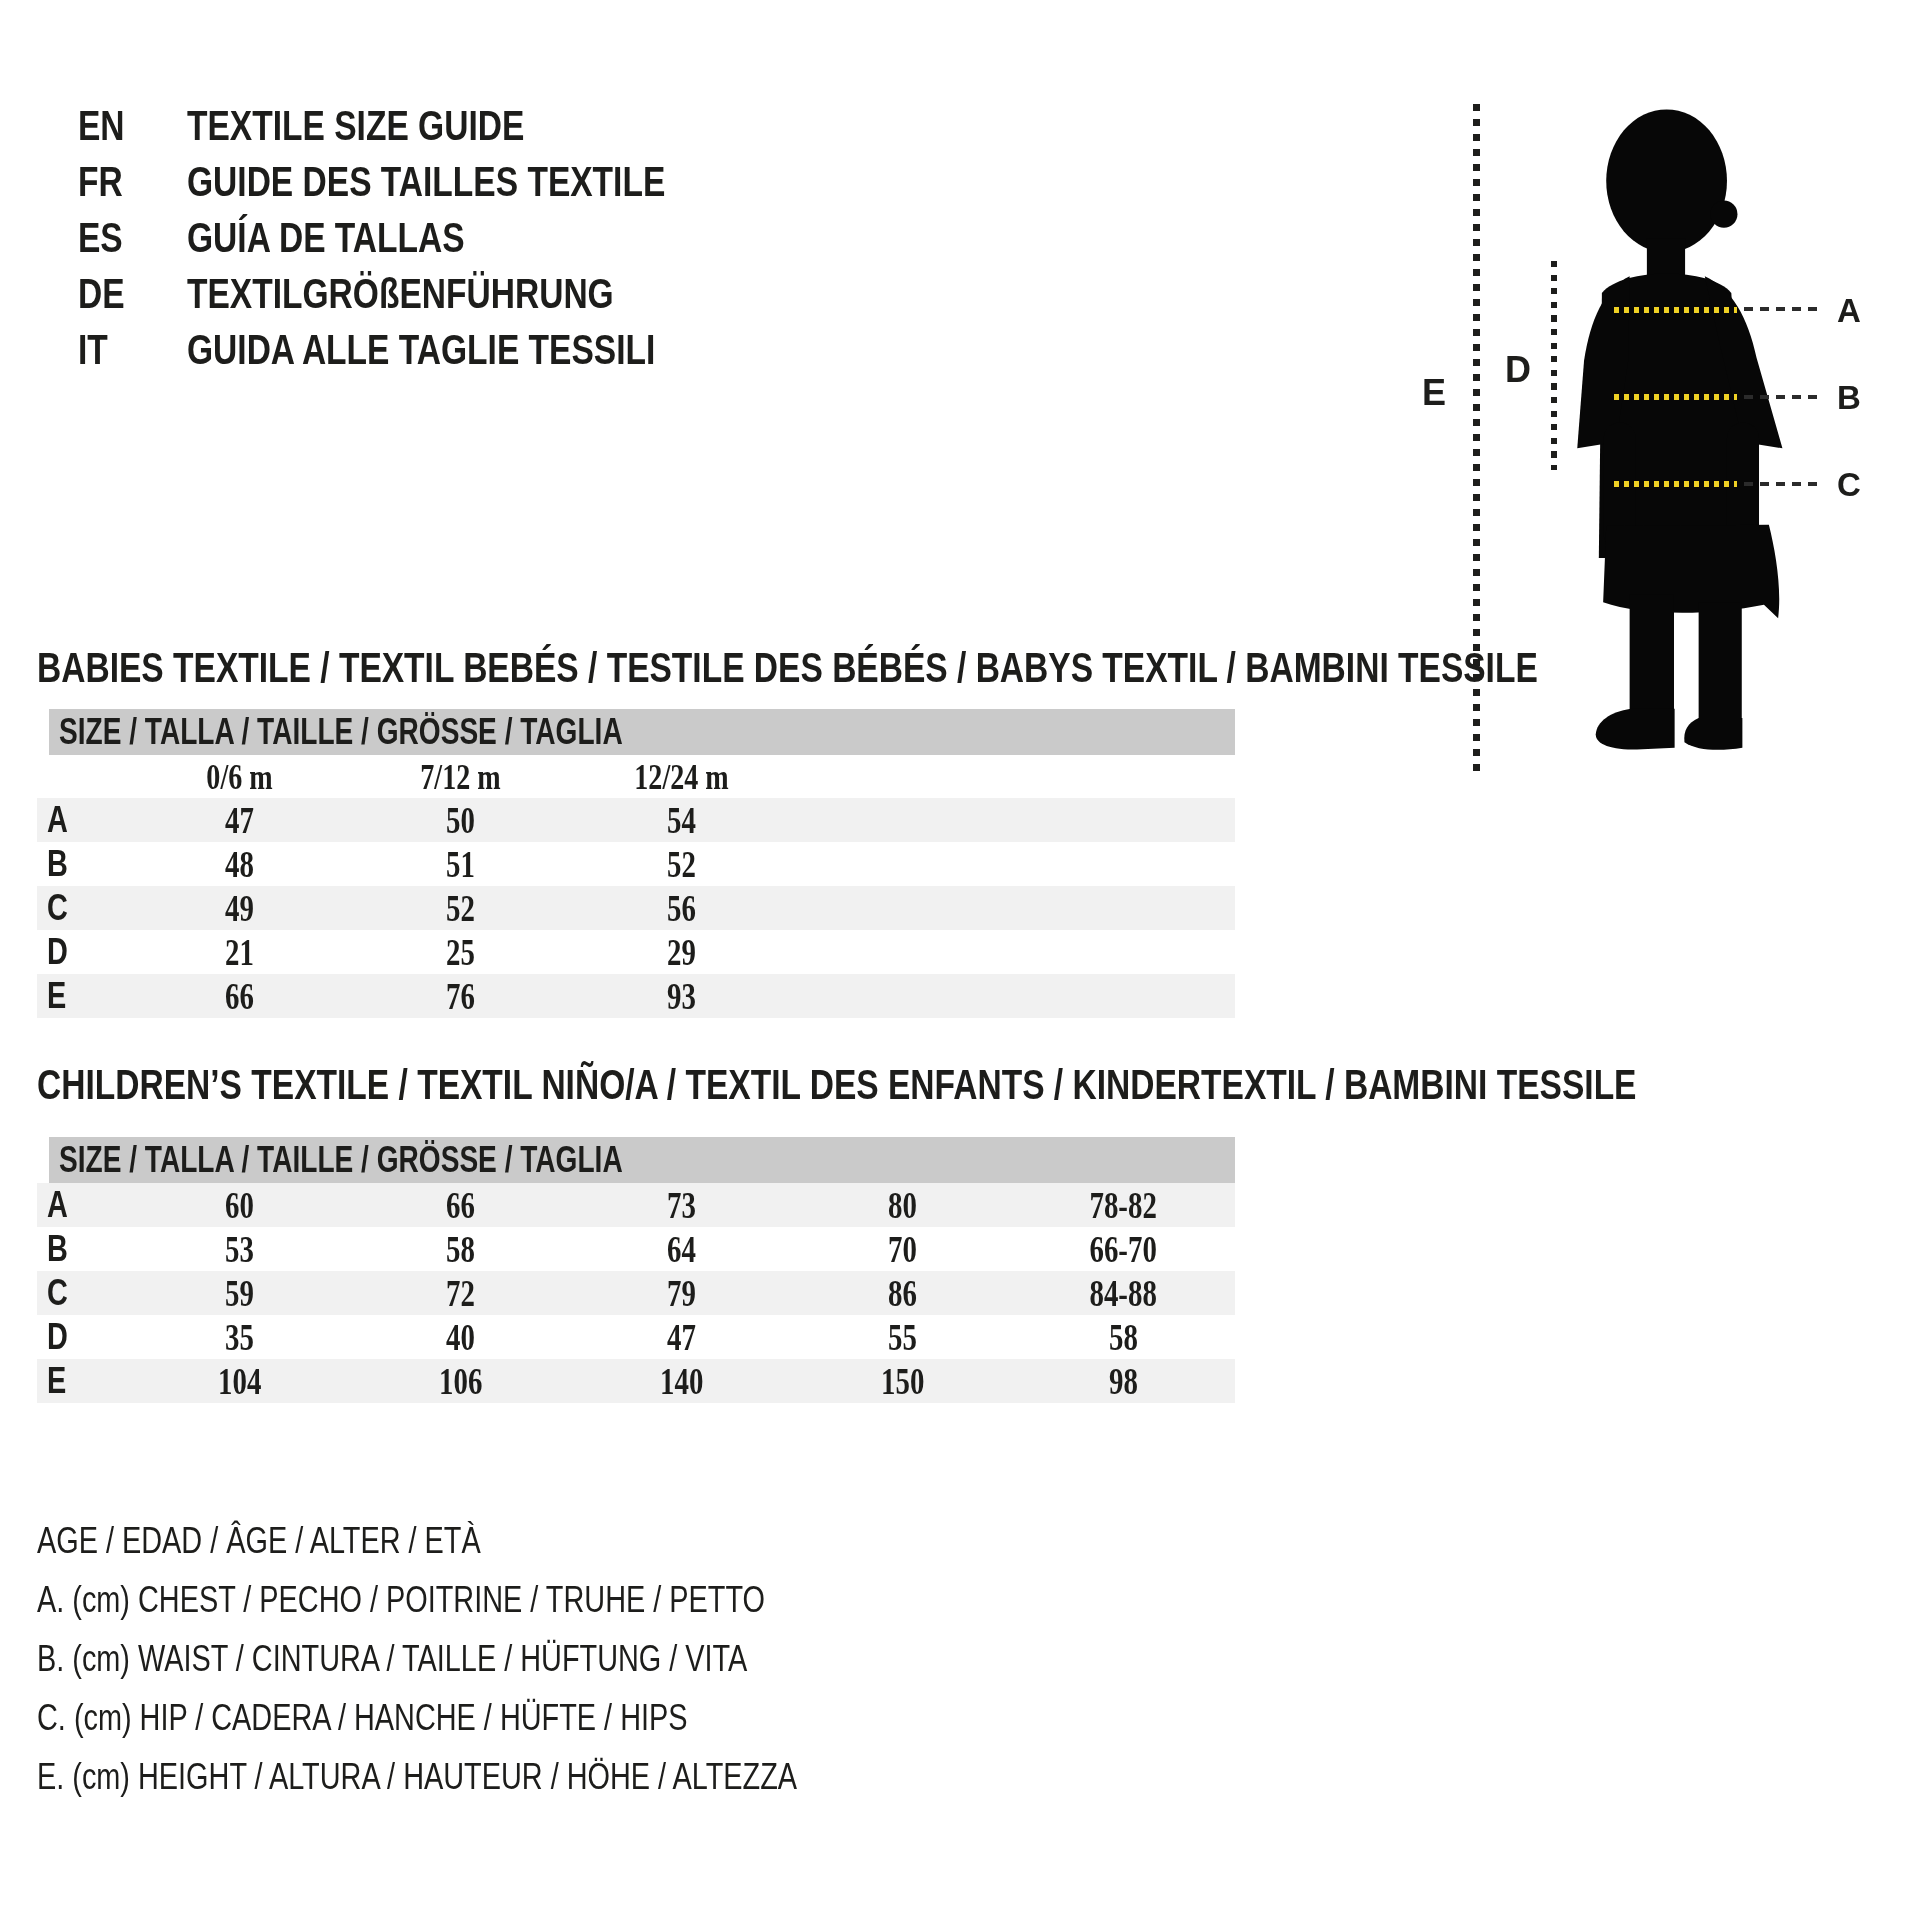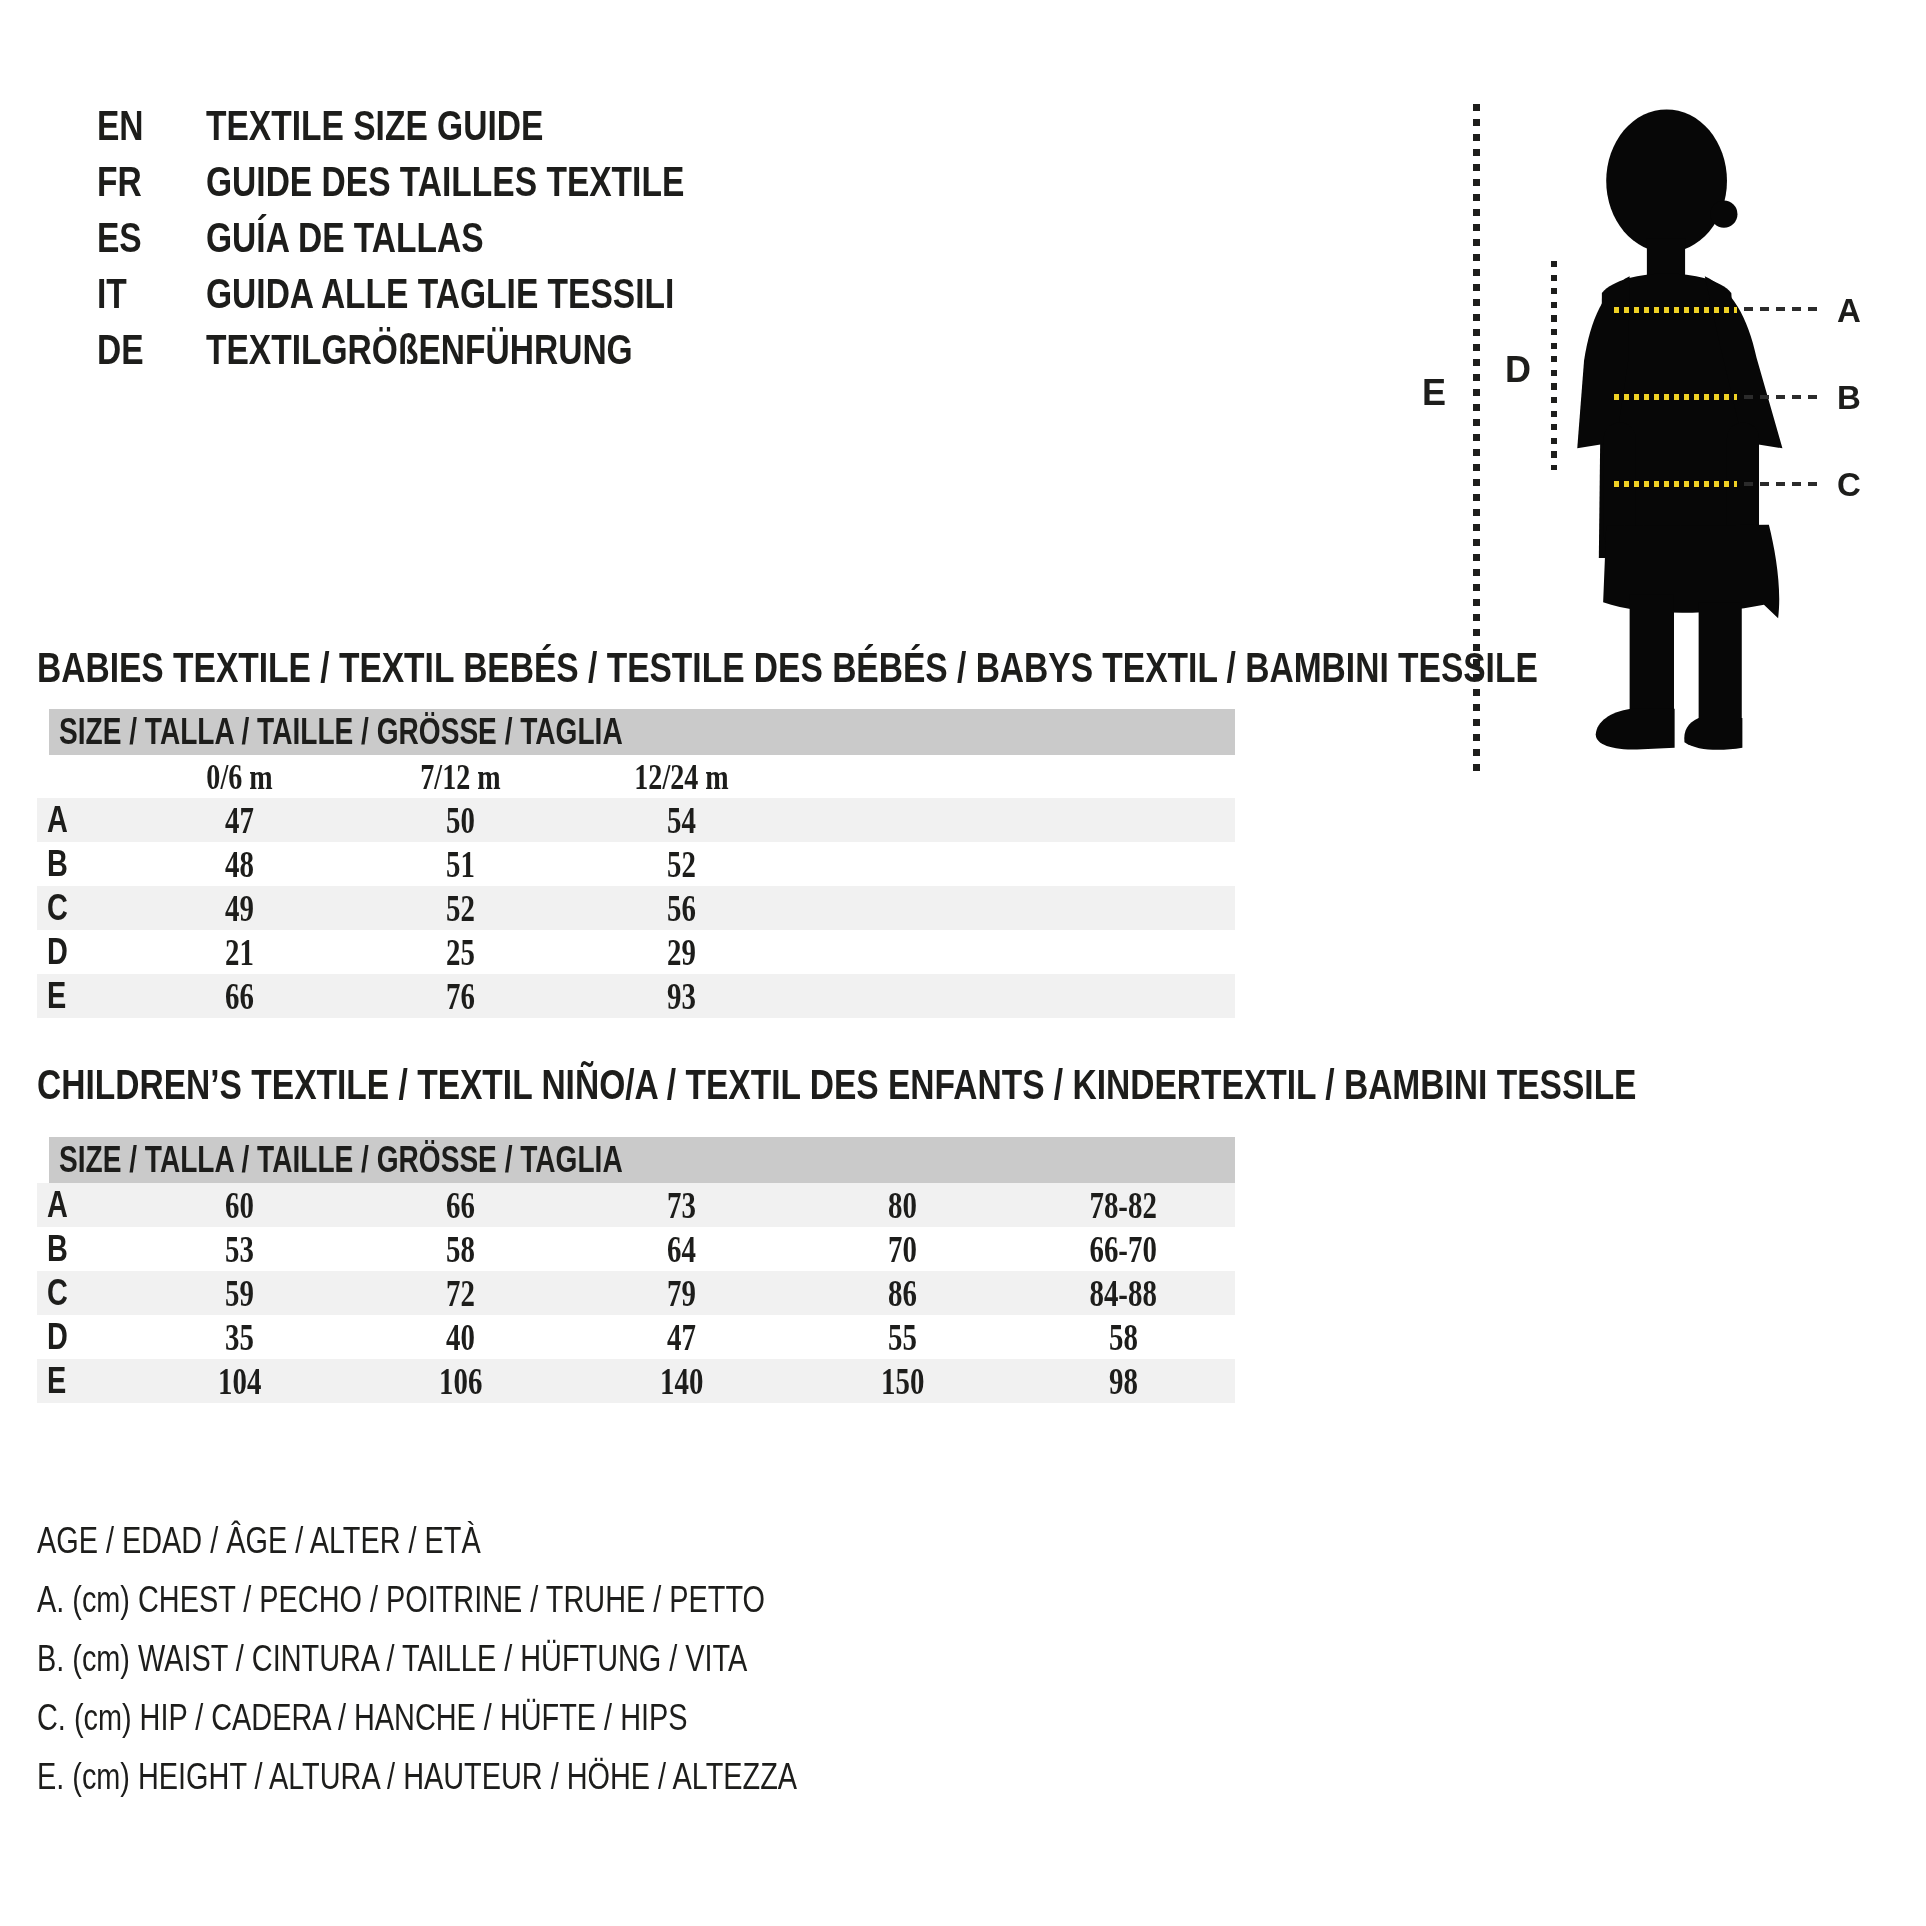--- a/index.html
+++ b/index.html
@@ -15,21 +15,21 @@
     width:1926px;height:1926px;position:relative;
     font-family:"Liberation Sans", sans-serif;
     color:var(--text);
   }
   .cond{display:inline-block;transform:scaleX(0.78);transform-origin:0 50%;white-space:nowrap;}
   .cond-c{display:inline-block;transform:scaleX(0.78);transform-origin:50% 50%;white-space:nowrap;}
 
   
   .langs{position:absolute;left:78px;top:97px;}
   .lang-row{height:56px;line-height:56px;font-size:43px;font-weight:700;}
-  .lang-code{display:inline-block;width:97px;vertical-align:top;margin-left:19px;}
+  .lang-code{display:inline-block;width:97px;vertical-align:top;}
 
   
   .fig-svg{position:absolute;left:1568px;top:102px;}
   .vdash{position:absolute;}
   .e-line{left:1473px;top:104px;width:7.4px;height:668px;
     background:repeating-linear-gradient(180deg,var(--text) 0 6.8px,transparent 6.8px 15px);}
   .d-line{left:1551px;top:261px;width:5.5px;height:209px;
     background:repeating-linear-gradient(180deg,var(--text) 0 6.2px,transparent 6.2px 13.6px);}
   .ydash{position:absolute;left:1614px;width:123px;height:5.5px;z-index:3;
     background:repeating-linear-gradient(90deg,var(--yellow) 0 5.5px,transparent 5.5px 10px);}
@@ -66,26 +66,26 @@
   </div>
   <div class="lang-row">
     <span class="lang-code"><span class="cond">FR</span></span>
     <span class="cond">GUIDE DES TAILLES TEXTILE</span>
   </div>
   <div class="lang-row">
     <span class="lang-code"><span class="cond">ES</span></span>
     <span class="cond">GUÍA DE TALLAS</span>
   </div>
   <div class="lang-row">
+    <span class="lang-code"><span class="cond">DE</span></span>
+    <span class="cond">TEXTILGRÖßENFÜHRUNG</span>
+  </div>
+  <div class="lang-row">
     <span class="lang-code"><span class="cond">IT</span></span>
     <span class="cond">GUIDA ALLE TAGLIE TESSILI</span>
-  </div>
-  <div class="lang-row">
-    <span class="lang-code"><span class="cond">DE</span></span>
-    <span class="cond">TEXTILGRÖßENFÜHRUNG</span>
   </div>
 </div>
 
 <div class="vdash e-line"></div>
 <div class="vdash d-line"></div>
 
 <svg class="fig-svg" width="228" height="650" viewBox="0 0 370 1055" xmlns="http://www.w3.org/2000/svg">
   <g fill="#070707">
     <ellipse cx="160" cy="128" rx="98" ry="116"></ellipse>
     <circle cx="253" cy="182" r="22"></circle>

